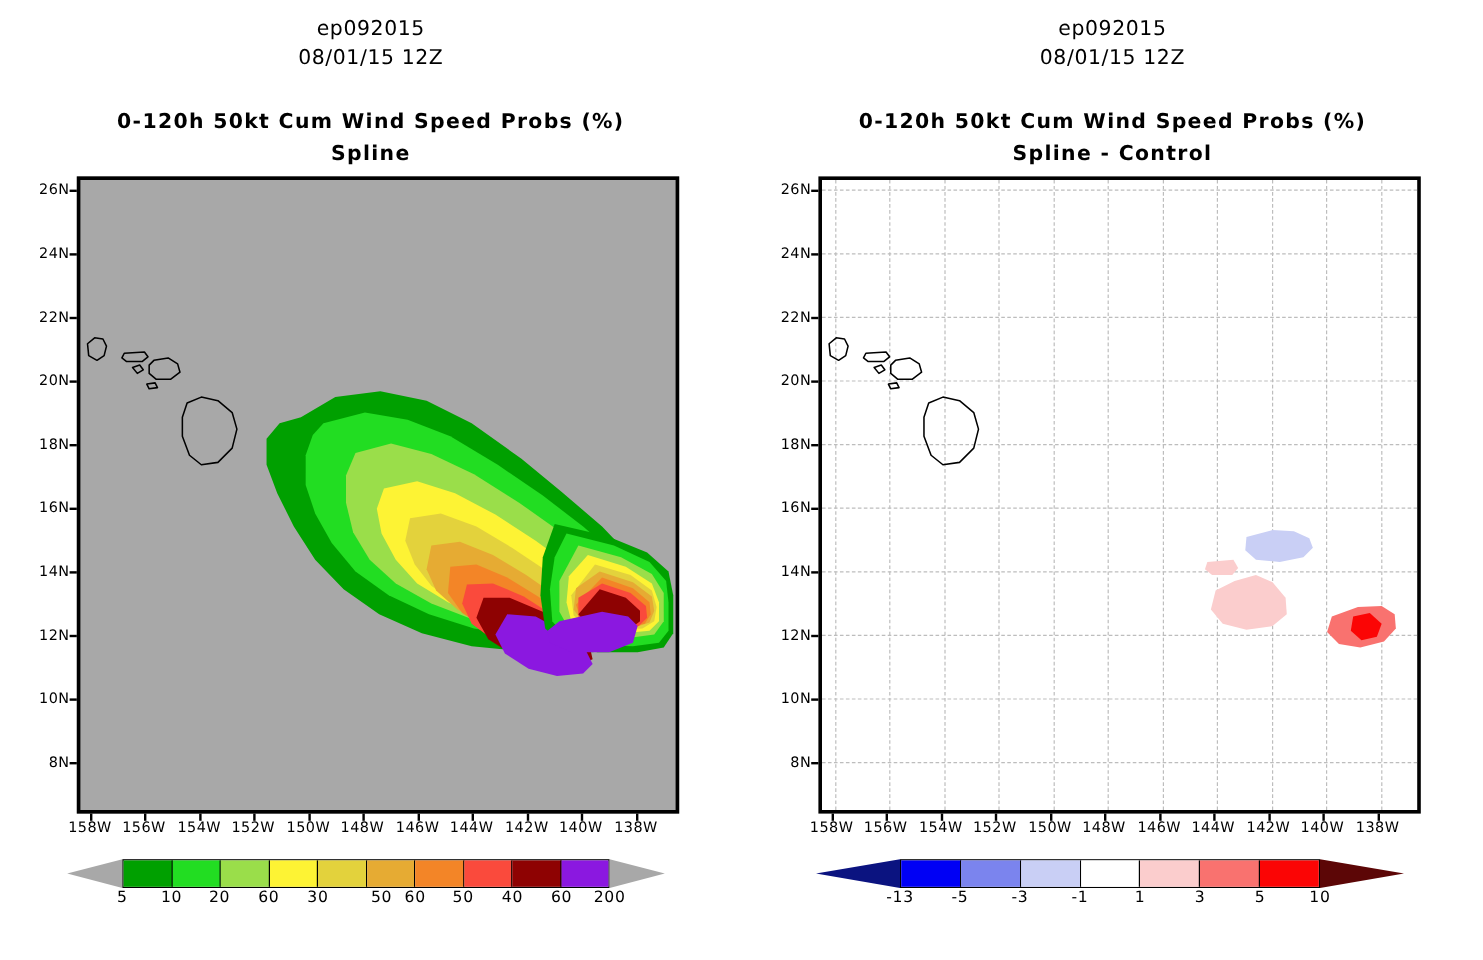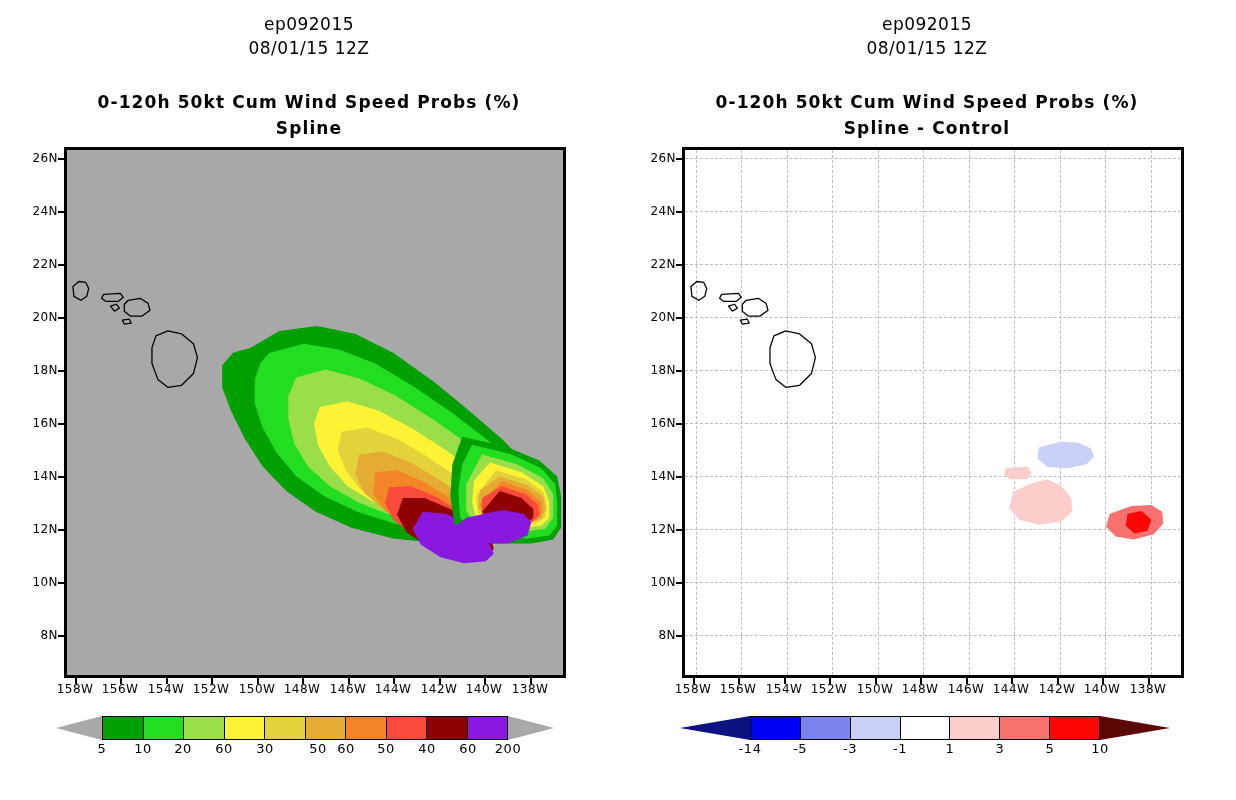--- a/index.html
+++ b/index.html
@@ -283,21 +283,21 @@
         <div class="cell" style="flex:1;background:#0000f5"></div>
         <div class="cell" style="flex:1;background:#7b84ee"></div>
         <div class="cell" style="flex:1;background:#c9cff5"></div>
         <div class="cell" style="flex:1;background:#ffffff"></div>
         <div class="cell" style="flex:1;background:#fbcdcd"></div>
         <div class="cell" style="flex:1;background:#f9726f"></div>
         <div class="cell" style="flex:1;background:#fb0505"></div>
       </div>
       <div class="cap" style="left:432px;border-top:12px solid transparent;border-bottom:12px solid transparent;border-left:70px solid #5c0606;"></div>
       <div class="cbar-ticks" style="left:0;width:510px">
-        <span style="left:82px">-14</span>
+        <span style="left:82px">-13</span>
         <span style="left:132px">-5</span>
         <span style="left:182px">-3</span>
         <span style="left:232px">-1</span>
         <span style="left:282px">1</span>
         <span style="left:332px">3</span>
         <span style="left:382px">5</span>
         <span style="left:432px">10</span>
       </div>
     </div>
   </div>

